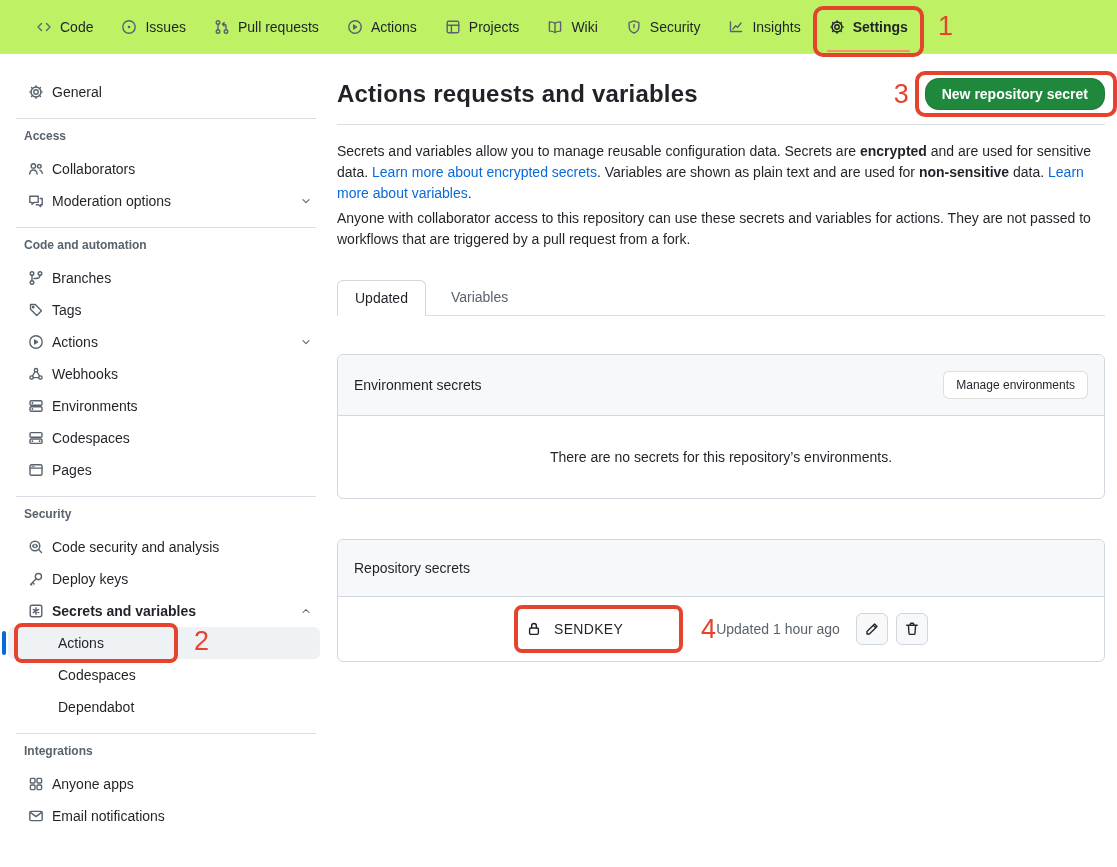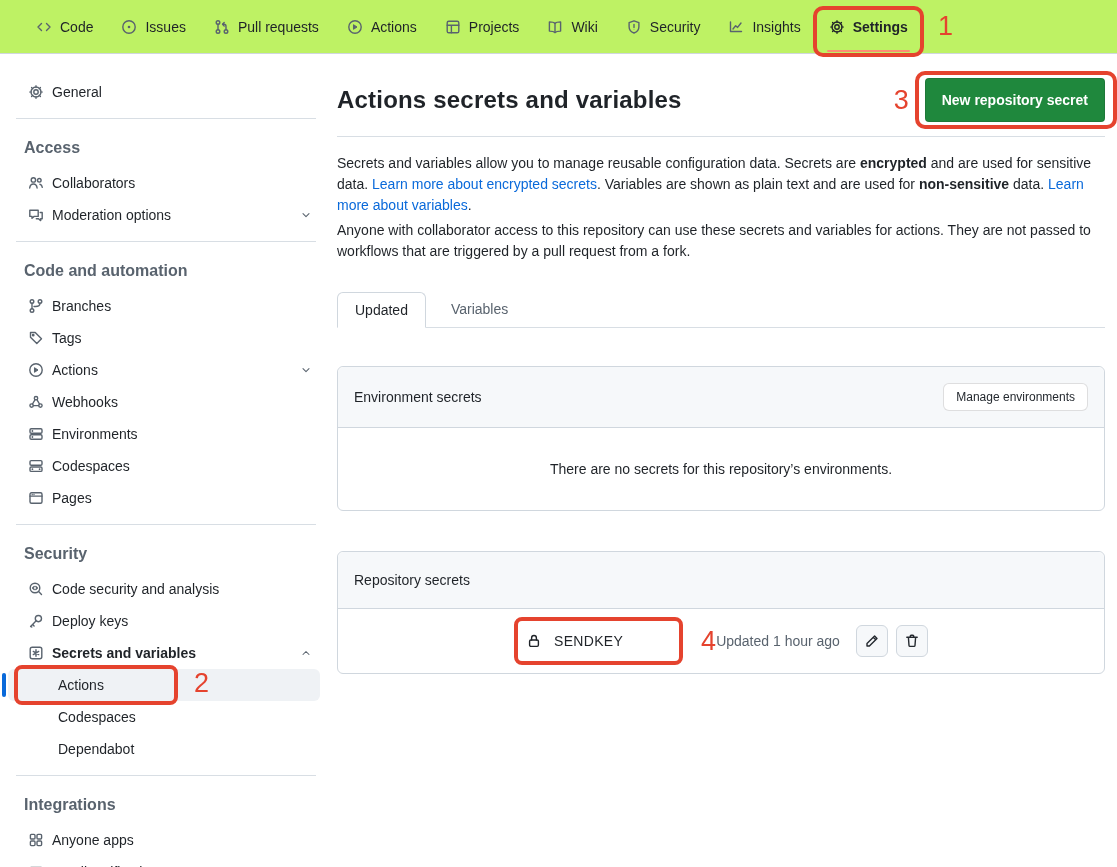--- a/index.html
+++ b/index.html
@@ -35,33 +35,33 @@
     border-radius:6px; font-size:14px; color:#1f2328; cursor:pointer; position:relative; }
   .side-item .sico { color:#59636e; display:flex; width:16px; justify-content:center; }
   .side-item .lbl { flex:1; }
   .side-item .chev { color:#59636e; display:flex; }
   .side-item.bold .lbl { font-weight:700; }
   .side-sub { padding-left:50px; }
   .side-sub.selected { background:#eff2f5; }
   .sel-bar { position:absolute; left:-6px; top:4px; width:4px; height:24px; border-radius:2px;
     background:#0969da; }
   .side-divider { border:none; border-top:1px solid #d8dee4; margin:10px 4px 10px 8px; }
-  .side-header { font-size:16px; font-weight:700; color:#59636e; margin:20px 0 10px; padding-left:16px; }
+  .side-header { font-size:12px; font-weight:700; color:#59636e; margin:10px 0 10px; padding-left:16px; }
   .anno-box-side { position:absolute; left:6px; top:-4px; width:164px; height:40px;
     border:4px solid #e5432e; border-radius:8px; pointer-events:none; z-index:3; }
   .side-num { position:absolute; left:186px; top:1px; }
 
   
   .main { flex:1; padding:24px 12px 0 0; }
   .page-head { display:flex; align-items:center; justify-content:space-between;
     padding-bottom:14px; border-bottom:1px solid #d8dee4; margin-bottom:16px; }
   .page-title { font-size:24px; font-weight:600; letter-spacing:.2px; }
   .head-right { display:flex; align-items:center; gap:16px; }
   .btn-primary { background:#1f883d; color:#fff; border:1px solid rgba(27,31,36,.15);
-    border-radius:4px; height:44px; padding:0 16px; font-size:14px; font-weight:600;
+    border-radius:14px; height:32px; padding:0 16px; font-size:14px; font-weight:600;
     font-family:inherit; cursor:pointer; }
   .anno-wrap { position:relative; display:inline-flex; }
   .anno-box-btn { position:absolute; left:-10px; right:-12px; top:-7px; bottom:-7px;
     border:4px solid #e5432e; border-radius:10px; pointer-events:none; }
 
   .intro { font-size:14px; line-height:1.5; margin-bottom:4px; max-width:758px; }
   .intro b { font-weight:700; }
   .intro a { color:#0969da; text-decoration:none; cursor:pointer; }
   .intro.second { margin-bottom:30px; }
 
@@ -455,21 +455,21 @@
           <svg class="ico">
             <use href="#i-mail"></use>
           </svg>
         </span>
       <span class="lbl">Email notifications</span>
     </a>
   </aside>
 
   <main class="main">
     <div class="page-head">
-      <h1 class="page-title">Actions secrets and variables</h1>
+      <h1 class="page-title">Actions requests and variables</h1>
       <div class="head-right">
         <span class="anno-num">3</span>
         <span class="anno-wrap">
           <button class="btn-primary">New repository secret</button>
           <span class="anno-box-btn"></span>
         </span>
       </div>
     </div>
 
     <p class="intro"><span>Secrets and variables allow you to manage reusable configuration data. Secrets are </span><b>encrypted</b><span> and are used for sensitive data. </span><a>Learn more about encrypted secrets</a><span>. Variables are shown as plain text and are used for </span><b>non-sensitive</b><span> data. </span><a>Learn more about variables</a><span>.</span></p>

